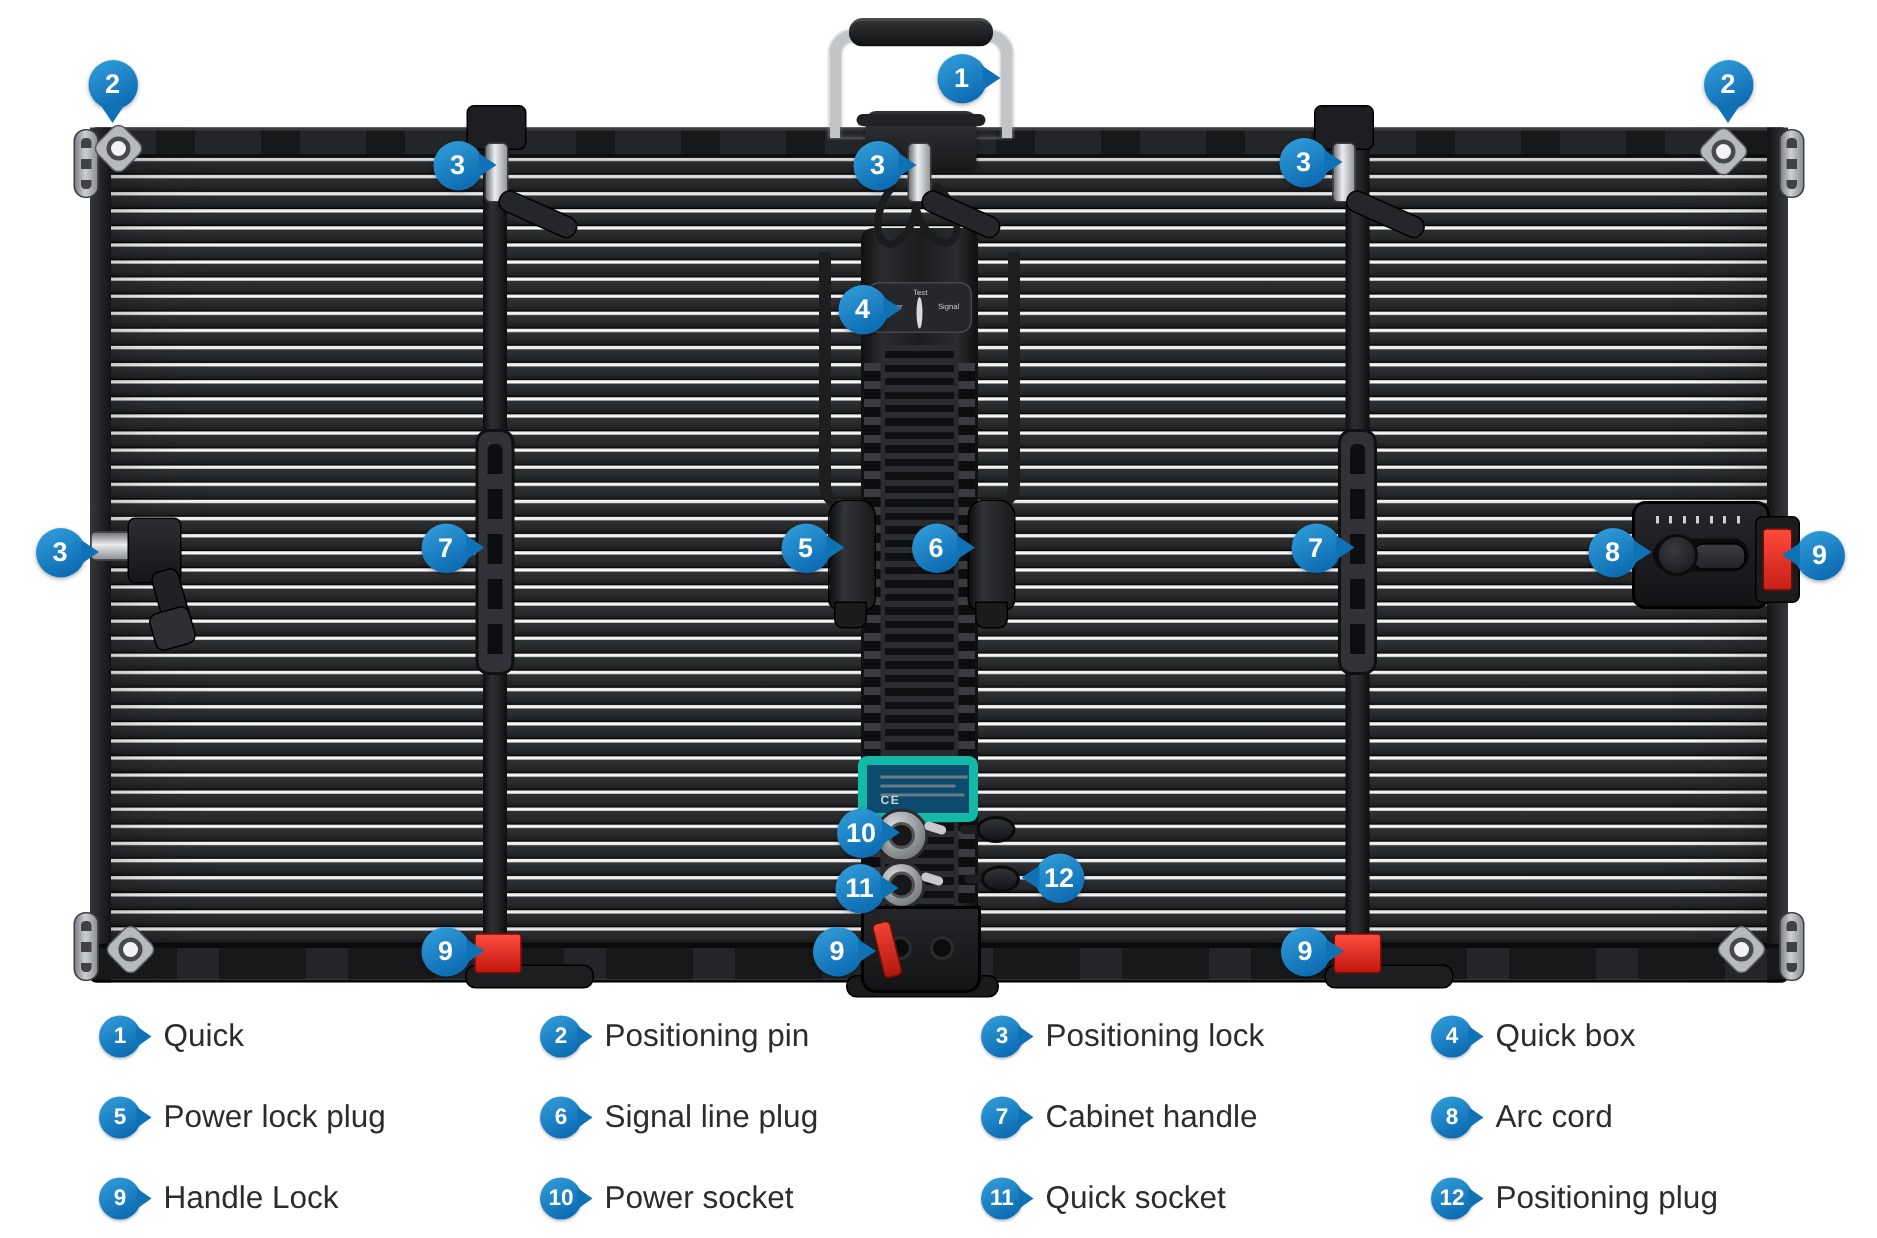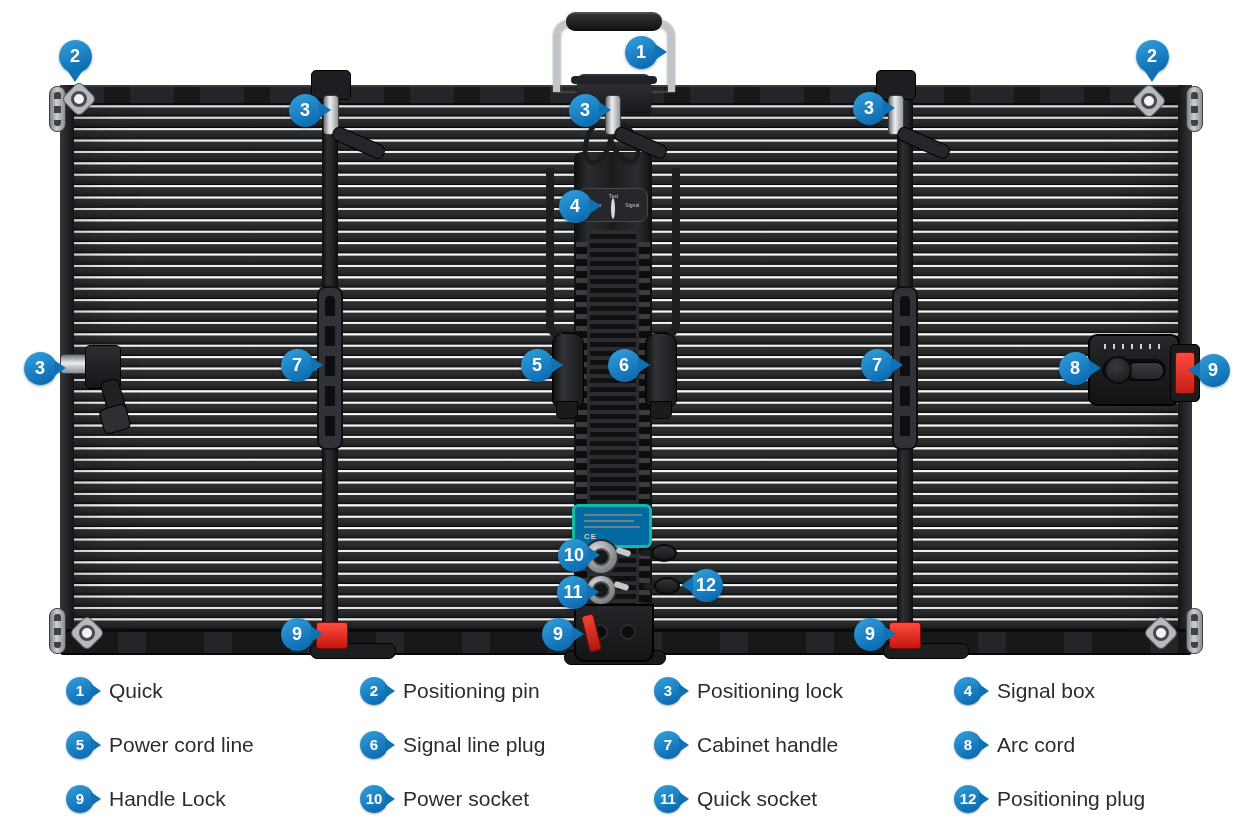--- a/index.html
+++ b/index.html
@@ -126,21 +126,21 @@
   .ind .lab{display:block;font-size:6px;line-height:7px;color:#c9cbcd;transform:scale(.85);white-space:nowrap;}
   .dot{width:6px;height:6px;border-radius:50%;background:#e6e7e8;margin:2px auto 0;}
   .dot.ring{width:11px;height:11px;background:#0d0e0f;border:2px solid #d9dadb;box-sizing:border-box;}
 
   
   .plug{width:30px;height:72px;border-radius:11px 11px 7px 7px;
     background:linear-gradient(90deg,#0d0e0f,#313336 32%,#191a1c);border:1px solid #000;}
   .plugfoot{width:20px;height:16px;background:#1a1b1d;border-radius:0 0 6px 6px;border:1px solid #000;}
 
   
-  .nplate{left:572px;top:504px;width:80px;height:44px;background:#0369a1;border:3px solid #14b8a6;
+  .nplate{left:572px;top:504px;width:80px;height:44px;background:#0c4a6e;border:6px solid #14b8a6;
     border-radius:6px;box-sizing:border-box;}
   .np-line{position:absolute;left:9px;height:2px;background:#85878a;opacity:.8;}
   .np-ce{position:absolute;left:9px;bottom:4px;font-size:8px;font-weight:bold;color:#cfd1d3;letter-spacing:1px;}
   .socket{border-radius:50%;background:radial-gradient(circle at 35% 30%,#d8dadc,#8e9194 58%,#5f6265);
     border:2px solid #2a2b2d;box-sizing:border-box;}
   .socket::after{content:'';position:absolute;left:50%;top:50%;width:14px;height:14px;
     margin:-9px 0 0 -9px;background:#17181a;border:2px solid #515356;border-radius:50%;}
   .slever{width:15px;height:6px;background:#c7c9cb;border-radius:3px;transform:rotate(18deg);}
   .wplug{width:26px;height:18px;border-radius:50%;border:2px solid #0a0a0b;box-sizing:border-box;
     background:linear-gradient(180deg,#323337,#141517);}
@@ -315,25 +315,25 @@
       <div class="legend-item" style="left: 300px; top: 0px;">
         <span class="lbadge">2</span>
         <span class="llabel">Positioning pin</span>
       </div>
       <div class="legend-item" style="left: 594px; top: 0px;">
         <span class="lbadge">3</span>
         <span class="llabel">Positioning lock</span>
       </div>
       <div class="legend-item" style="left: 894px; top: 0px;">
         <span class="lbadge">4</span>
-        <span class="llabel">Signal box</span>
+        <span class="llabel">Quick box</span>
       </div>
       <div class="legend-item" style="left: 6px; top: 54px;">
         <span class="lbadge">5</span>
-        <span class="llabel">Power cord line</span>
+        <span class="llabel">Power lock plug</span>
       </div>
       <div class="legend-item" style="left: 300px; top: 54px;">
         <span class="lbadge">6</span>
         <span class="llabel">Signal line plug</span>
       </div>
       <div class="legend-item" style="left: 594px; top: 54px;">
         <span class="lbadge">7</span>
         <span class="llabel">Cabinet handle</span>
       </div>
       <div class="legend-item" style="left: 894px; top: 54px;">

